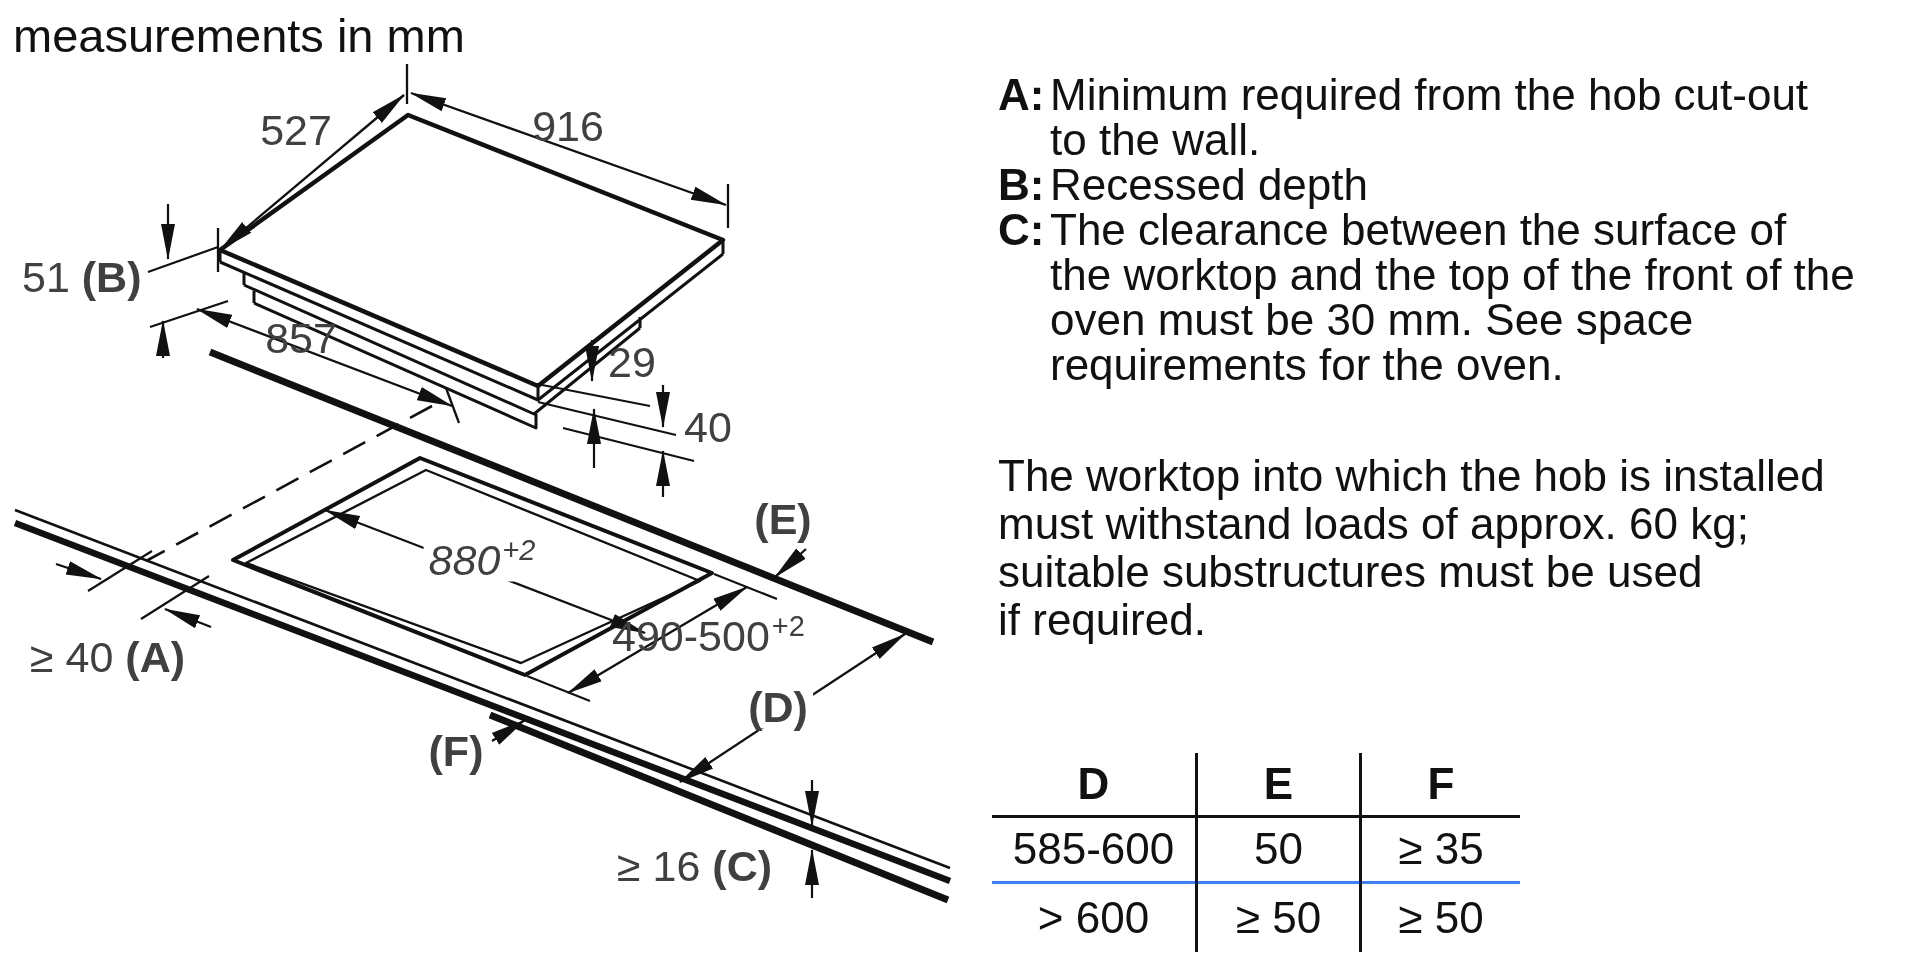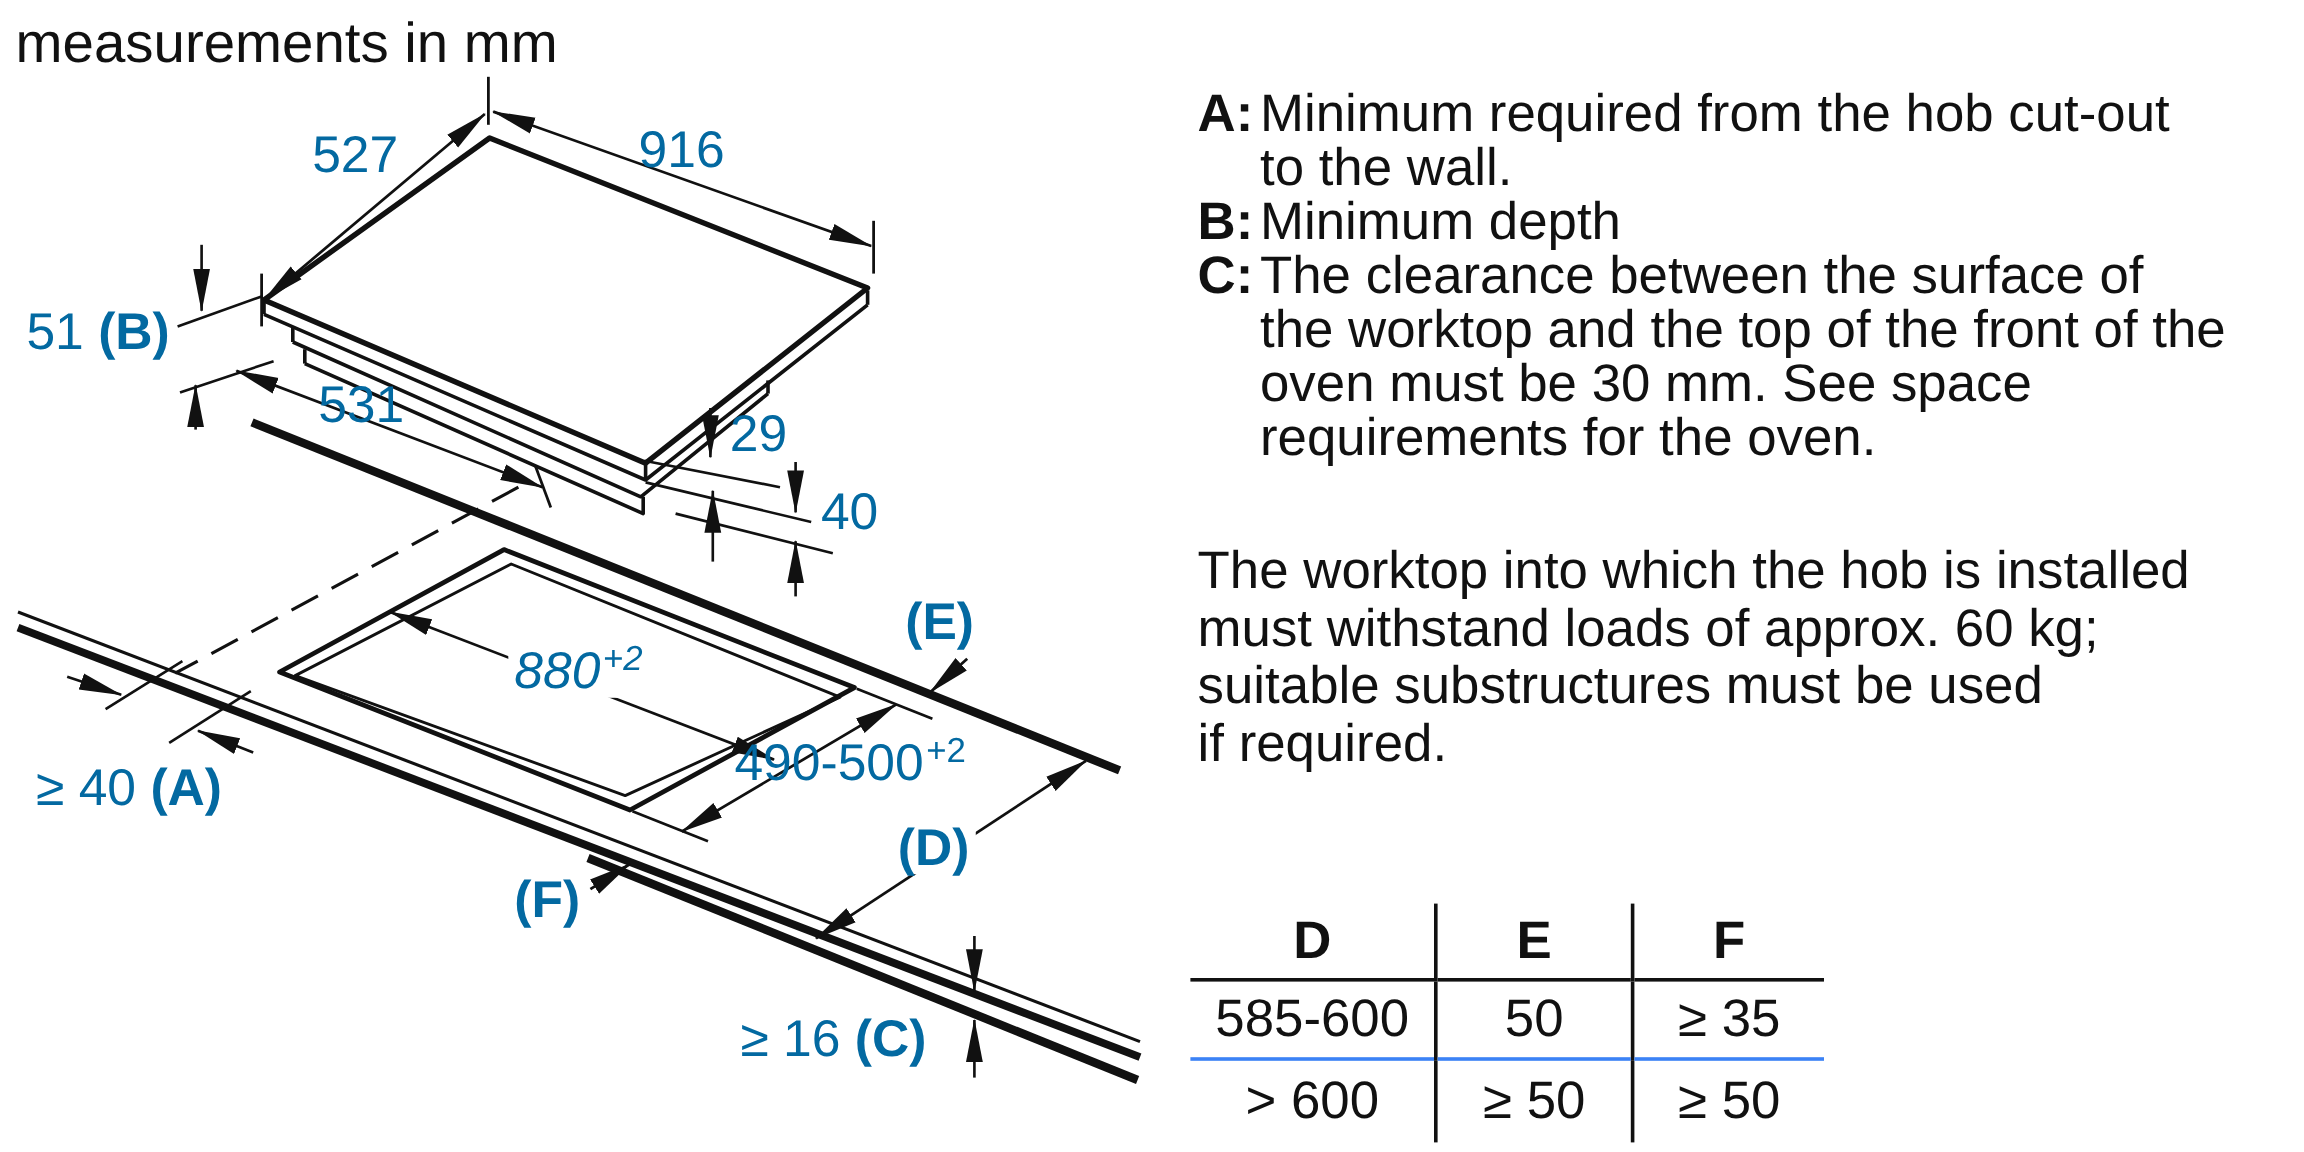--- a/index.html
+++ b/index.html
@@ -1,20 +1,20 @@
 <!DOCTYPE html>
 <html><head>
 <meta charset="utf-8">
 <style>
   html,body{margin:0;padding:0;background:#ffffff;}
   body{width:1920px;height:960px;position:relative;overflow:hidden;
        font-family:"Liberation Sans","DejaVu Sans",sans-serif;color:#111;}
   #stage{position:absolute;left:0;top:0;width:1920px;height:808px;}
   svg{position:absolute;left:0;top:0;}
-  .lbl{position:absolute;font-size:43px;line-height:1;white-space:nowrap;color:#0369a1;}
+  .lbl{position:absolute;font-size:43px;line-height:1;white-space:nowrap;color:#404040;}
   .ctr{transform:translate(-50%,-50%);}
   .bgw{background:#fff;padding:0 5px;}
   .bold{font-weight:bold;}
   .sup{font-size:29px;position:relative;top:-15px;margin-left:2px;}
   .title{position:absolute;left:13px;top:8px;font-size:47px;}
   
   .legend{position:absolute;left:998px;top:72px;width:940px;font-size:44px;line-height:45px;}
   .legend-item{display:flex;}
   .legend-key{flex:0 0 52px;font-weight:bold;}
   .legend-text{white-space:pre-line;}
@@ -144,42 +144,42 @@
         <line x1="812" y1="898" x2="812" y2="850" marker-end="url(#ah)"></line>
       </g>
     </g>
   </svg>
 
   <div class="title">measurements in mm</div>
 
   <span class="lbl ctr" style="left:296px;top:130px;">527</span>
   <span class="lbl ctr" style="left:568px;top:126px;">916</span>
   <span class="lbl" style="left:22px;top:256px;"><span>51</span> <b>(B)</b></span>
-  <span class="lbl ctr" style="left:301px;top:338px;">531</span>
+  <span class="lbl ctr" style="left:301px;top:338px;">857</span>
   <span class="lbl ctr" style="left:632px;top:362px;">29</span>
   <span class="lbl ctr" style="left:708px;top:427px;">40</span>
 
   <span class="lbl ctr bgw" style="left:482px;top:560px;font-style:italic;"><span>880</span><span class="sup">+2</span></span>
   <span class="lbl" style="left:612px;top:615px;"><span>490-500</span><span class="sup">+2</span></span>
 
   <span class="lbl ctr bold" style="left:783px;top:519px;">(E)</span>
   <span class="lbl ctr bold bgw" style="left:778px;top:707px;">(D)</span>
   <span class="lbl ctr bold" style="left:456px;top:751px;">(F)</span>
   <span class="lbl" style="left:30px;top:636px;"><span>≥ 40</span> <b>(A)</b></span>
   <span class="lbl" style="left:617px;top:845px;"><span>≥ 16</span> <b>(C)</b></span>
 
   <div class="legend">
     <div class="legend-item">
       <span class="legend-key">A:</span>
       <span class="legend-text">Minimum required from the hob cut-out
 to the wall.</span>
     </div>
     <div class="legend-item">
       <span class="legend-key">B:</span>
-      <span class="legend-text">Minimum depth</span>
+      <span class="legend-text">Recessed depth</span>
     </div>
     <div class="legend-item">
       <span class="legend-key">C:</span>
       <span class="legend-text">The clearance between the surface of
 the worktop and the top of the front of the
 oven must be 30 mm. See space
 requirements for the oven.</span>
     </div>
   </div>
 

